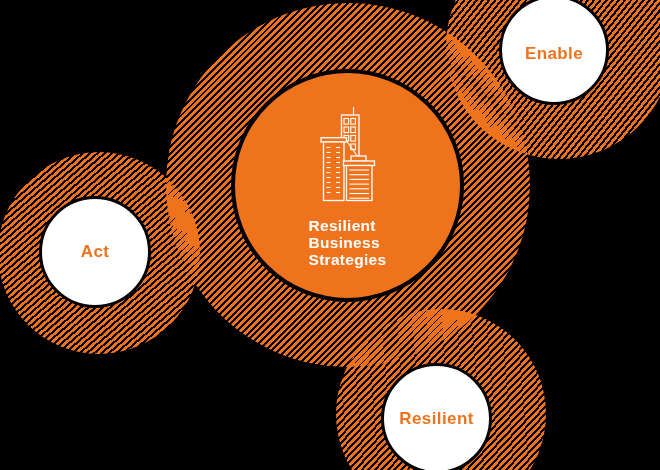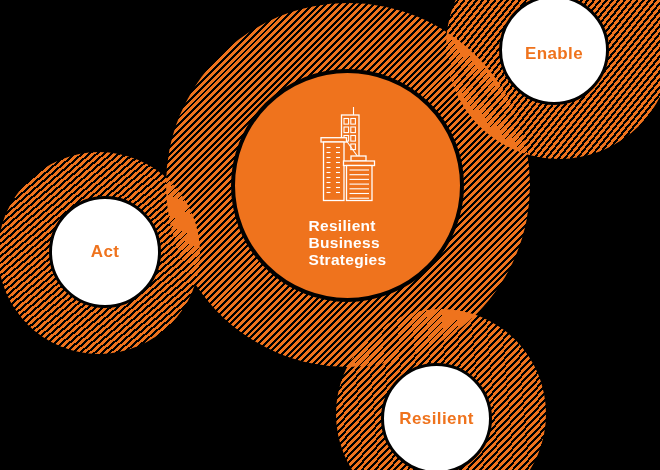--- a/index.html
+++ b/index.html
@@ -63,21 +63,21 @@
   .node {
     position: absolute;
     border-radius: 50%;
     border: 3px solid var(--background);
     background: var(--white);
     display: flex;
     align-items: center;
     justify-content: center;
   }
   .node-enable    { left: 499px; top: -5px;  width: 110px; height: 110px; }
-  .node-act       { left: 49px;  top: 196px; width: 112px; height: 112px; }
+  .node-act       { left: 39px;  top: 196px; width: 112px; height: 112px; }
   .node-influence { left: 381px; top: 363px; width: 111px; height: 111px; }
   .node-label {
     color: var(--orange);
     font-size: 17px;
     font-weight: bold;
     letter-spacing: 0.4px;
   }
   .node-enable .node-label { margin-top: 8px; } 
 
   

